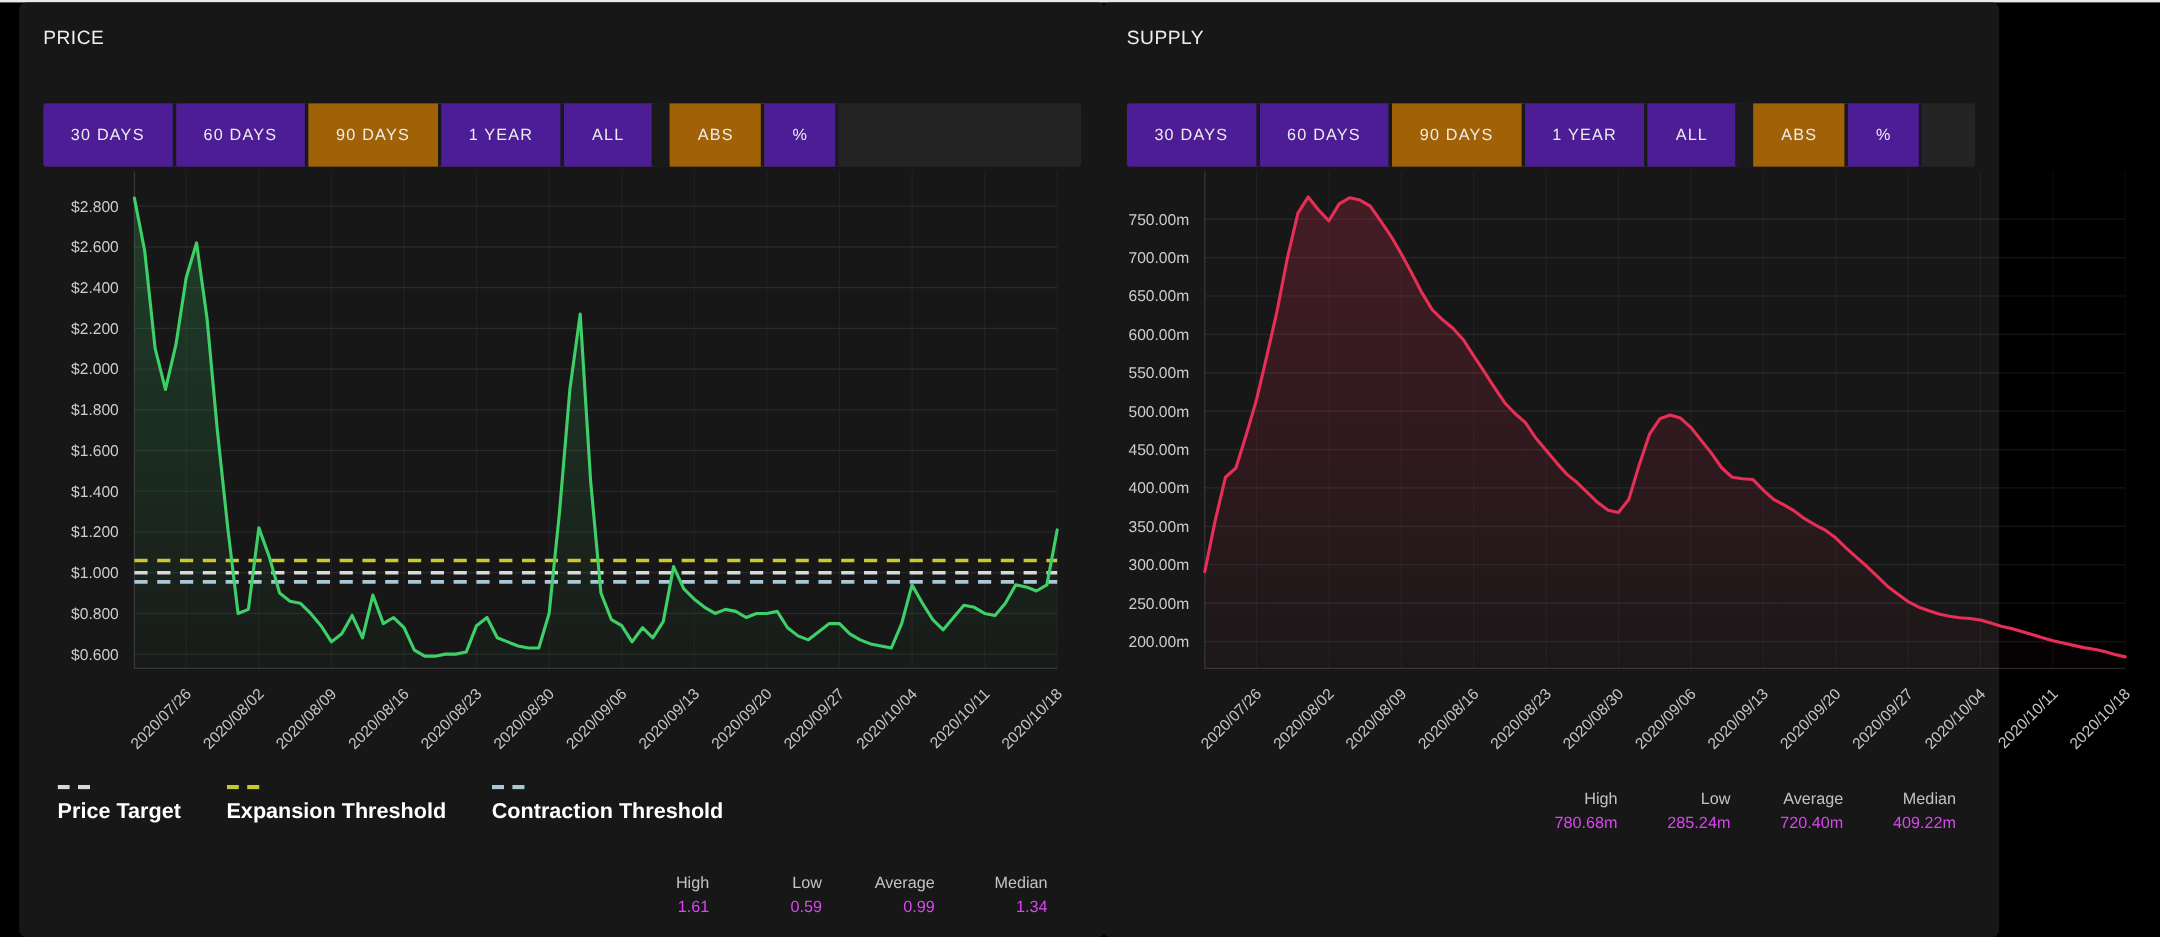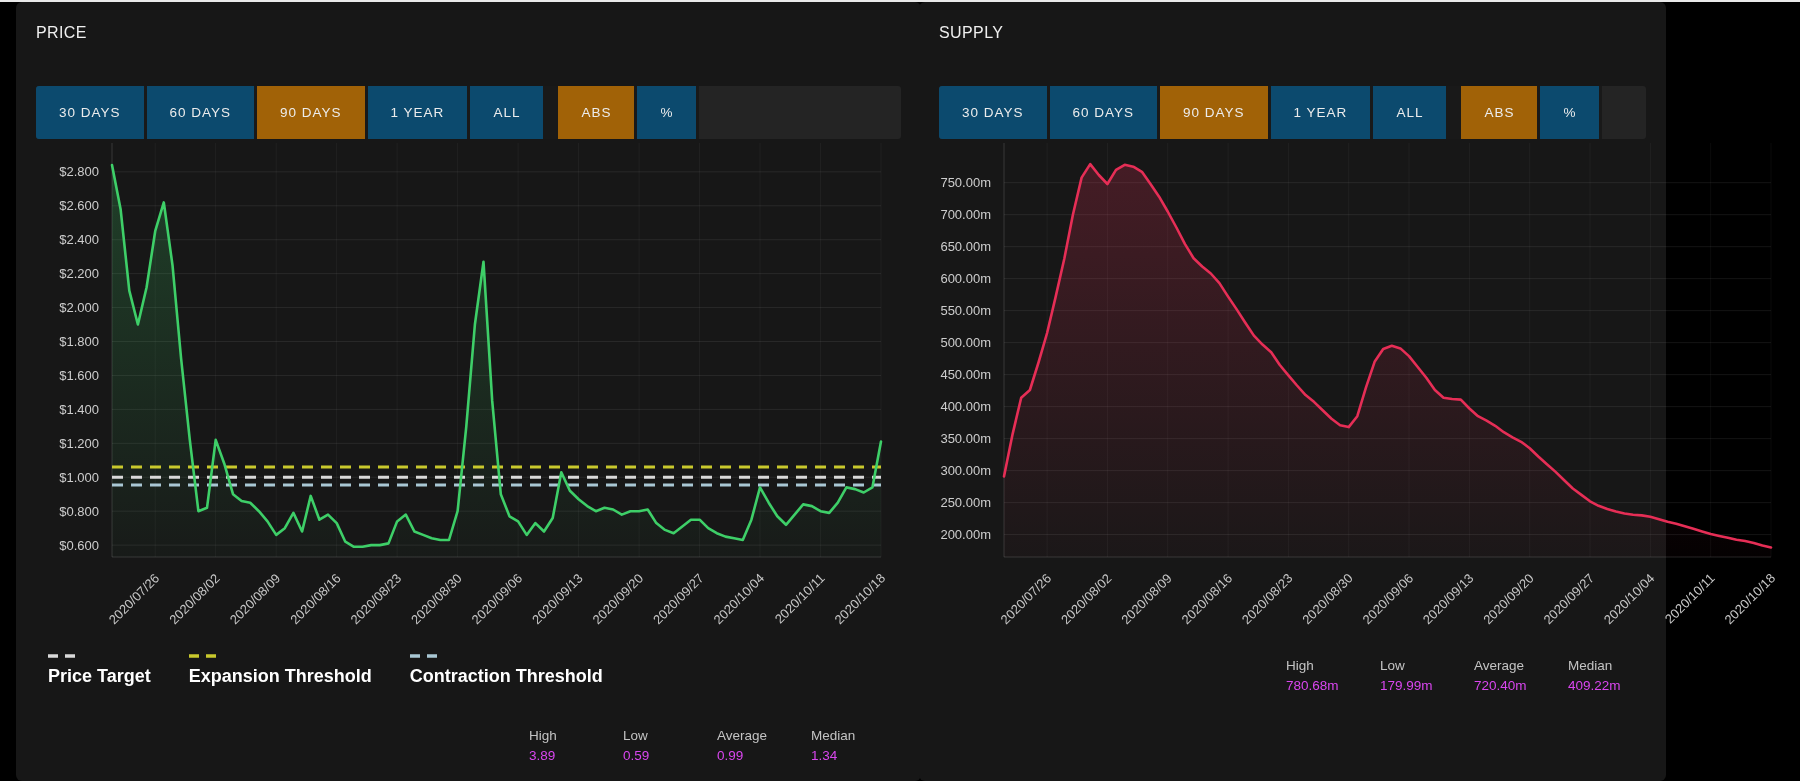--- a/index.html
+++ b/index.html
@@ -9,40 +9,40 @@
   .panel { position:absolute; top:2px; height:779px; background:#171717; border-radius:6px; }
   .panel-left  { left:16px;     width:905px; }
   .panel-right { left:919px; width:747px; }
 
   .panel-title { position:absolute; left:20px; top:22px; color:#efefef; font-size:16px;
                  letter-spacing:0.4px; }
 
   .btn-bar { position:absolute; left:20px; right:20px; top:84px; height:53px;
              background:#242424; border-radius:3px; display:flex; align-items:stretch; overflow:hidden; }
   .btn { display:flex; align-items:center; padding:0 23px; color:#ececec; font-size:13.5px;
-         letter-spacing:1px; background:#0c4a6e; border-right:3px solid #191919; cursor:pointer;
+         letter-spacing:1px; background:#4c1d95; border-right:3px solid #191919; cursor:pointer;
          white-space:nowrap; }
   .btn.selected { background:#a16207; }
   .btn-gap { width:12px; background:#191919; }
 
   .chart-svg { position:absolute; left:0; top:135px; }
   .grid-h { stroke:rgba(255,255,255,0.08); stroke-width:1; }
   .grid-v { stroke:rgba(255,255,255,0.045); stroke-width:1; }
   .axis   { stroke:rgba(255,255,255,0.14); stroke-width:1; }
   .ytick  { fill:#cdcdcd; font-size:13px; }
   .xtick  { fill:#c6c6c6; font-size:13px; }
 
   .legend { position:absolute; left:32px; top:652px; display:flex; gap:38px; }
   .legend-item { display:flex; flex-direction:column; gap:8px; cursor:pointer; }
   .legend-label { color:#ffffff; font-size:18px; font-weight:700; }
 
   .stats { position:absolute; display:flex; gap:32px; }
   .stats-left  { right:48px; top:726px; }
   .stats-right { right:36px; top:656px; }
-  .stat-col { display:flex; flex-direction:column; min-width:62px; gap:5px; }
+  .stat-col { display:flex; flex-direction:column; align-items:flex-end; min-width:62px; gap:5px; }
   .stat-label { color:#c3c3c3; font-size:13.5px; }
   .stat-value { color:#d946ef; font-size:13.5px; }
 </style>
 </head>
 <body>
 
 <div class="top-edge"></div>
 
 <div class="panel panel-left">
   <div class="panel-title">PRICE</div>
@@ -141,21 +141,21 @@
       <svg width="28" height="4">
         <line x1="0" y1="2" x2="28" y2="2" stroke-width="3.5" stroke-dasharray="10 7" stroke="#a9c7d4"></line>
       </svg>
       <span class="legend-label">Contraction Threshold</span>
     </div>
   </div>
 
   <div class="stats stats-left">
     <div class="stat-col">
       <span class="stat-label">High</span>
-      <span class="stat-value">3.89</span>
+      <span class="stat-value">1.61</span>
     </div>
     <div class="stat-col">
       <span class="stat-label">Low</span>
       <span class="stat-value">0.59</span>
     </div>
     <div class="stat-col">
       <span class="stat-label">Average</span>
       <span class="stat-value">0.99</span>
     </div>
     <div class="stat-col">
@@ -242,21 +242,21 @@
       <path d="M85.0 339.4L93.6 297.1L102.2 260.7L110.9 253.0L119.5 225.5L128.1 196.0L136.7 159.6L145.3 121.8L153.9 77.7L162.6 40.6L171.2 27.1L179.8 38.0L188.4 47.0L197.0 32.9L205.7 27.8L214.3 29.7L222.9 34.8L231.5 47.0L240.1 59.7L248.7 74.5L257.4 90.5L266.0 107.1L274.6 121.2L283.2 129.5L291.8 136.5L300.4 146.1L309.1 159.6L317.7 172.4L326.3 185.8L334.9 198.6L343.5 207.6L352.2 215.2L360.8 228.0L369.4 238.3L378.0 248.5L386.6 258.1L395.2 265.1L403.9 273.5L412.5 281.8L421.1 288.2L429.7 290.1L438.3 279.2L447.0 250.4L455.6 224.8L464.2 212.0L472.8 208.8L481.4 211.4L490.0 219.1L498.7 230.0L507.3 240.8L515.9 253.0L524.5 260.7L533.1 262.0L541.8 262.6L550.4 271.5L559.0 279.2L567.6 283.7L576.2 288.8L584.8 295.2L593.5 300.3L602.1 304.8L610.7 311.2L619.3 319.5L627.9 327.2L636.6 334.9L645.2 343.2L653.8 351.5L662.4 357.9L671.0 364.3L679.6 368.8L688.3 372.0L696.9 374.6L705.5 376.5L714.1 377.8L722.7 378.4L731.3 379.7L740.0 382.2L748.6 384.8L757.2 386.7L765.8 389.3L774.4 391.8L783.1 394.4L791.7 397.0L800.3 398.9L808.9 400.8L817.5 402.7L826.1 404.0L834.8 405.9L843.4 408.5L852.0 410.4" fill="none" stroke="#e62e56" stroke-width="2.6" stroke-linejoin="round" stroke-linecap="round"></path>
     </svg>
 
   <div class="stats stats-right">
     <div class="stat-col">
       <span class="stat-label">High</span>
       <span class="stat-value">780.68m</span>
     </div>
     <div class="stat-col">
       <span class="stat-label">Low</span>
-      <span class="stat-value">179.99m</span>
+      <span class="stat-value">285.24m</span>
     </div>
     <div class="stat-col">
       <span class="stat-label">Average</span>
       <span class="stat-value">720.40m</span>
     </div>
     <div class="stat-col">
       <span class="stat-label">Median</span>
       <span class="stat-value">409.22m</span>
     </div>
   </div>

